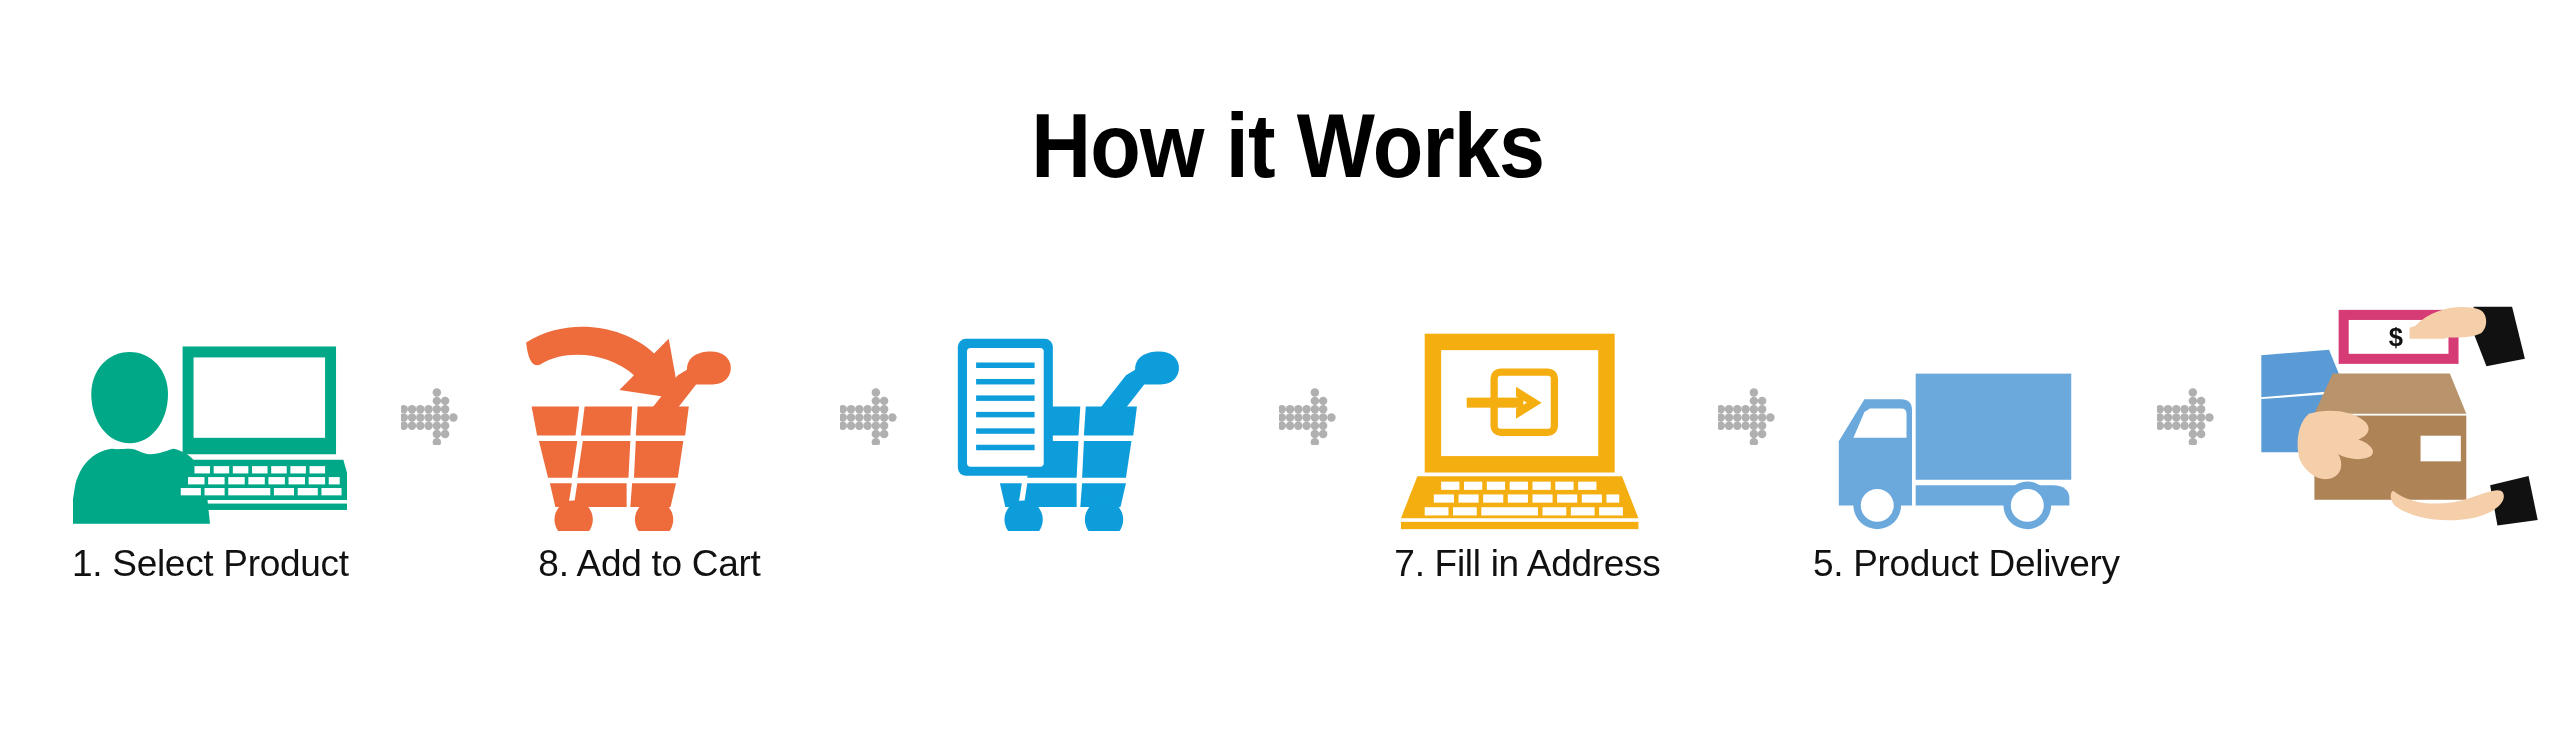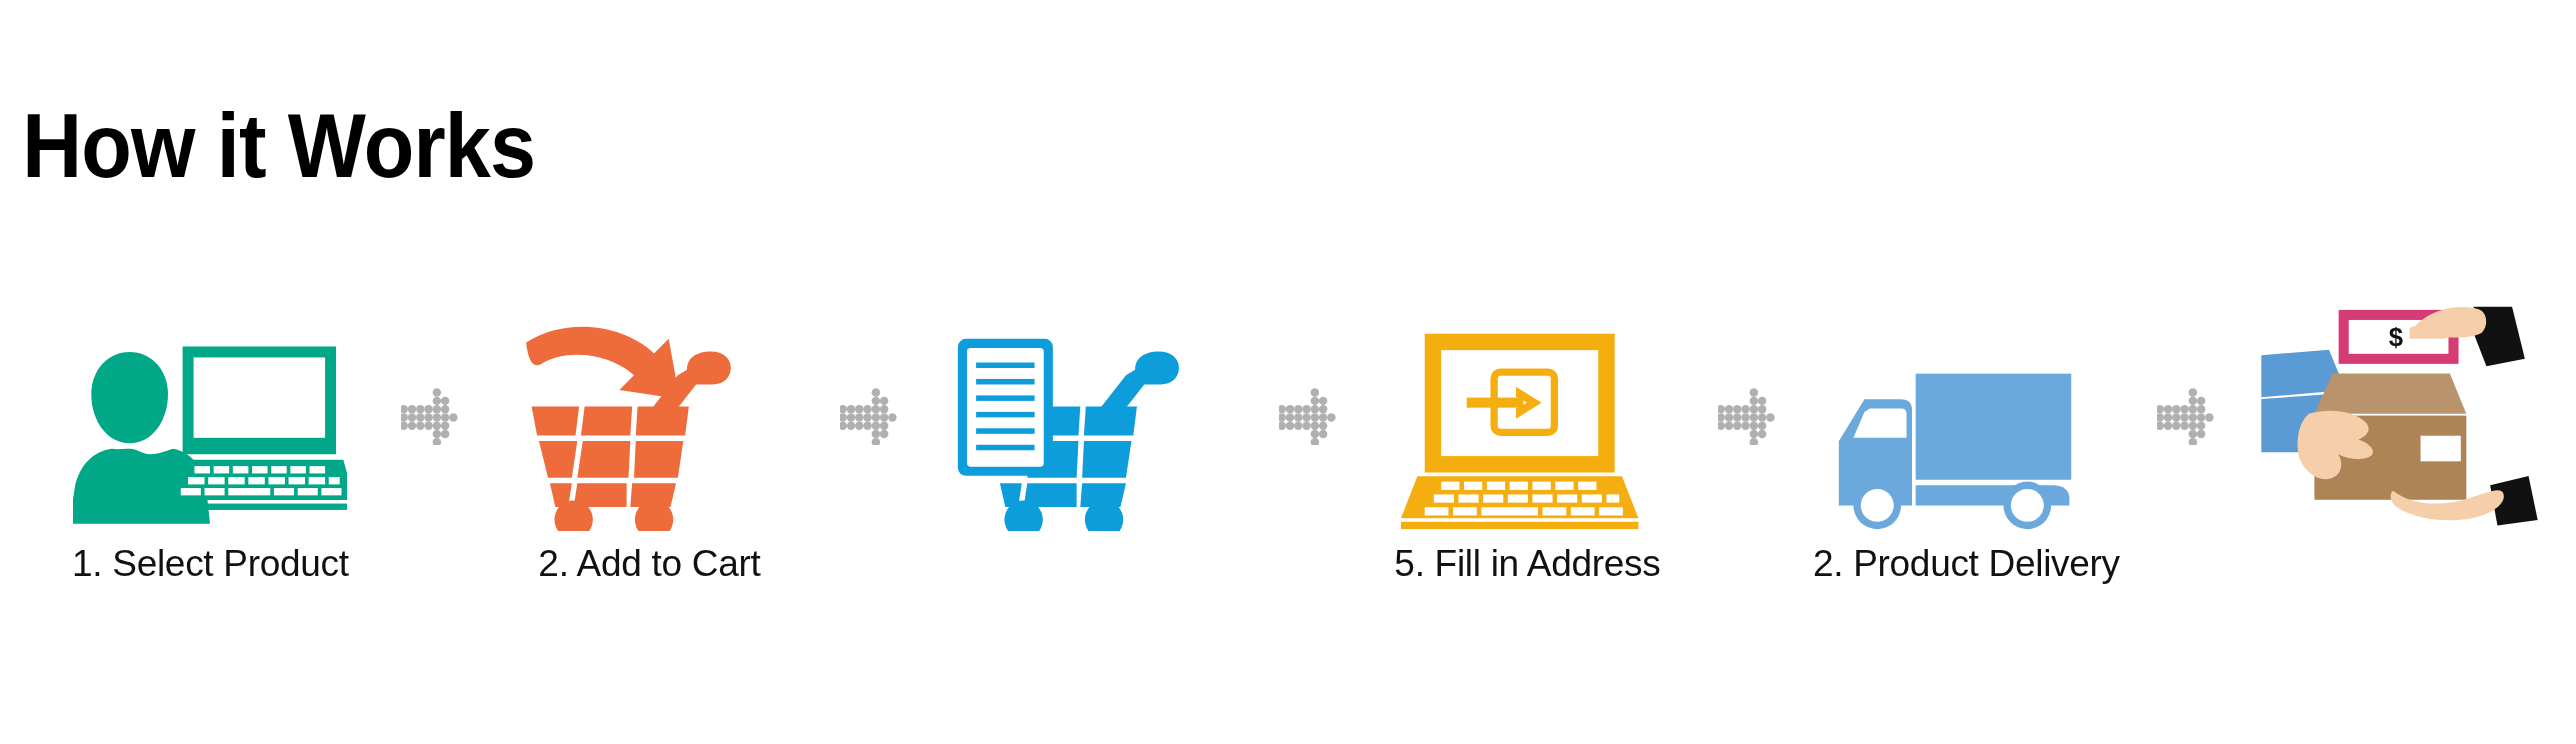--- a/index.html
+++ b/index.html
@@ -21,21 +21,21 @@
     height: 745px;
     background: #ffffff;
   }
 
   
   .title-wrap {
     position: absolute;
     top: 101px;
     left: 0;
     width: 2576px;
-    text-align: left;
+    text-align: center;
   }
   .title {
     display: inline-block;
     font-family: "Liberation Sans Narrow", "Liberation Sans", sans-serif;
     font-size: 90px;
     font-weight: bold;
     letter-spacing: -0.9px;
     color: #000000;
     line-height: 1;
     transform: scaleX(0.92);
@@ -214,21 +214,21 @@
 
             <path d="M36 188 L60 188 L56 214 L42 214 Z"></path>
             <path d="M66 188 L120 188 L120 214 L62 214 Z"></path>
             <path d="M126 188 L174 188 L168 214 L124 214 Z"></path>
 
             <circle cx="62" cy="228" r="21"></circle>
             <circle cx="150" cy="228" r="21"></circle>
           </g>
         </svg>
       </div>
-      <div class="step-label">2. Add to Cart</div>
+      <div class="step-label">8. Add to Cart</div>
     </div>
 
     <div class="sep">
       <svg width="57" height="57" viewBox="0 0 62 62">
         <g fill="#B0B0B0">
           <circle cx="39" cy="5" r="4.6"></circle>
           <circle cx="39" cy="14" r="4.6"></circle>
             <circle cx="48" cy="14" r="4.6"></circle>
           <circle cx="3" cy="23" r="4.6"></circle>
             <circle cx="12" cy="23" r="4.6"></circle>
@@ -368,21 +368,21 @@
               <rect x="38" y="194" width="26" height="9"></rect>
               <rect x="69" y="194" width="26" height="9"></rect>
               <rect x="100" y="194" width="62" height="9"></rect>
               <rect x="167" y="194" width="26" height="9"></rect>
               <rect x="198" y="194" width="26" height="9"></rect>
               <rect x="229" y="194" width="26" height="9"></rect>
             </g>
           </g>
         </svg>
       </div>
-      <div class="step-label">5. Fill in Address</div>
+      <div class="step-label">7. Fill in Address</div>
     </div>
 
     <div class="sep">
       <svg width="57" height="57" viewBox="0 0 62 62">
         <g fill="#B0B0B0">
           <circle cx="39" cy="5" r="4.6"></circle>
           <circle cx="39" cy="14" r="4.6"></circle>
             <circle cx="48" cy="14" r="4.6"></circle>
           <circle cx="3" cy="23" r="4.6"></circle>
             <circle cx="12" cy="23" r="4.6"></circle>
@@ -424,21 +424,21 @@
             <path d="M50 66 L84 66 C88 66 90 68 90 72 L90 98 L32 98 L44 70 Z" fill="#ffffff"></path>
 
             <circle cx="58" cy="172" r="26"></circle>
             <circle cx="58" cy="172" r="18" fill="#ffffff"></circle>
 
             <circle cx="222" cy="172" r="26"></circle>
             <circle cx="222" cy="172" r="18" fill="#ffffff"></circle>
           </g>
         </svg>
       </div>
-      <div class="step-label">2. Product Delivery</div>
+      <div class="step-label">5. Product Delivery</div>
     </div>
 
     <div class="sep">
       <svg width="57" height="57" viewBox="0 0 62 62">
         <g fill="#B0B0B0">
           <circle cx="39" cy="5" r="4.6"></circle>
           <circle cx="39" cy="14" r="4.6"></circle>
             <circle cx="48" cy="14" r="4.6"></circle>
           <circle cx="3" cy="23" r="4.6"></circle>
             <circle cx="12" cy="23" r="4.6"></circle>

